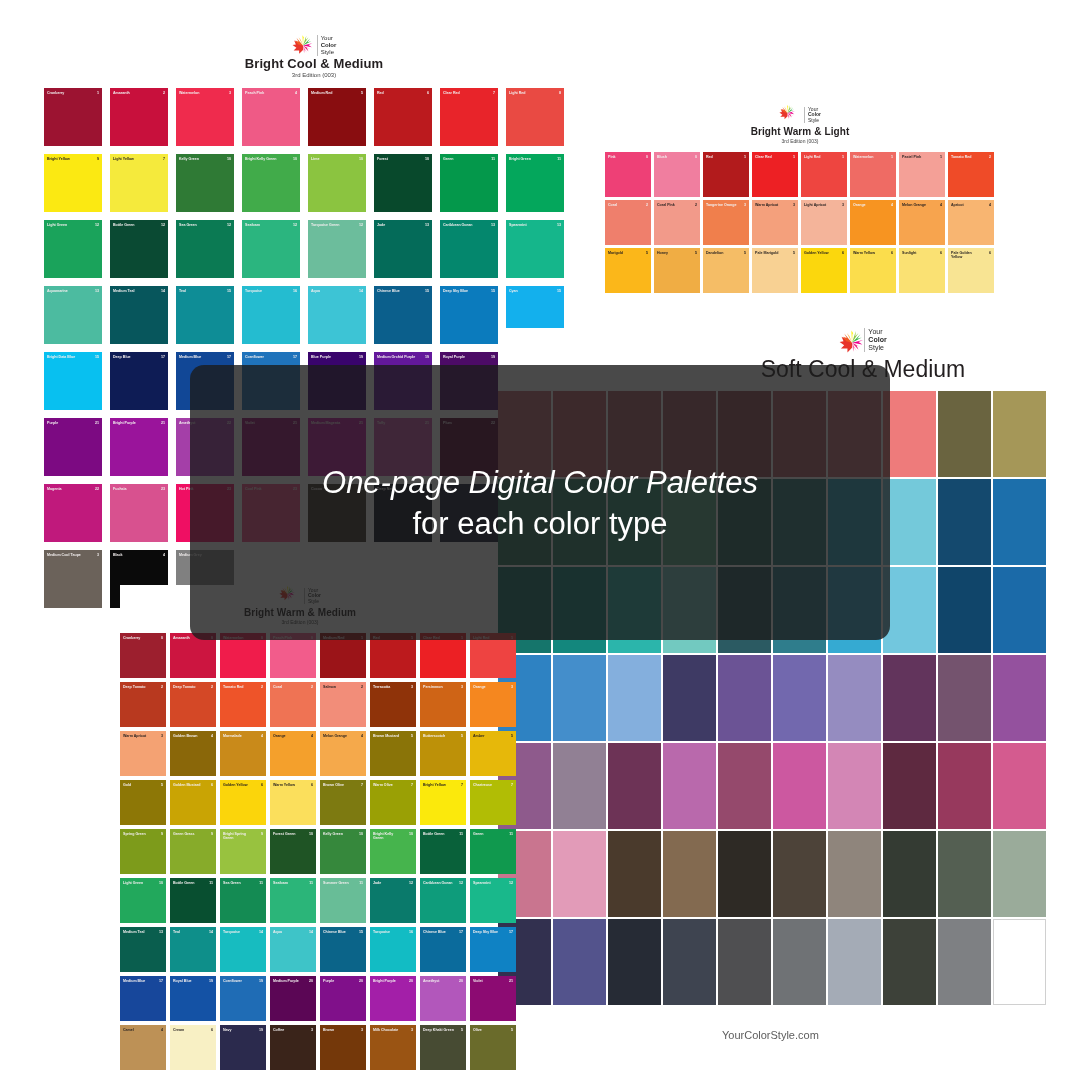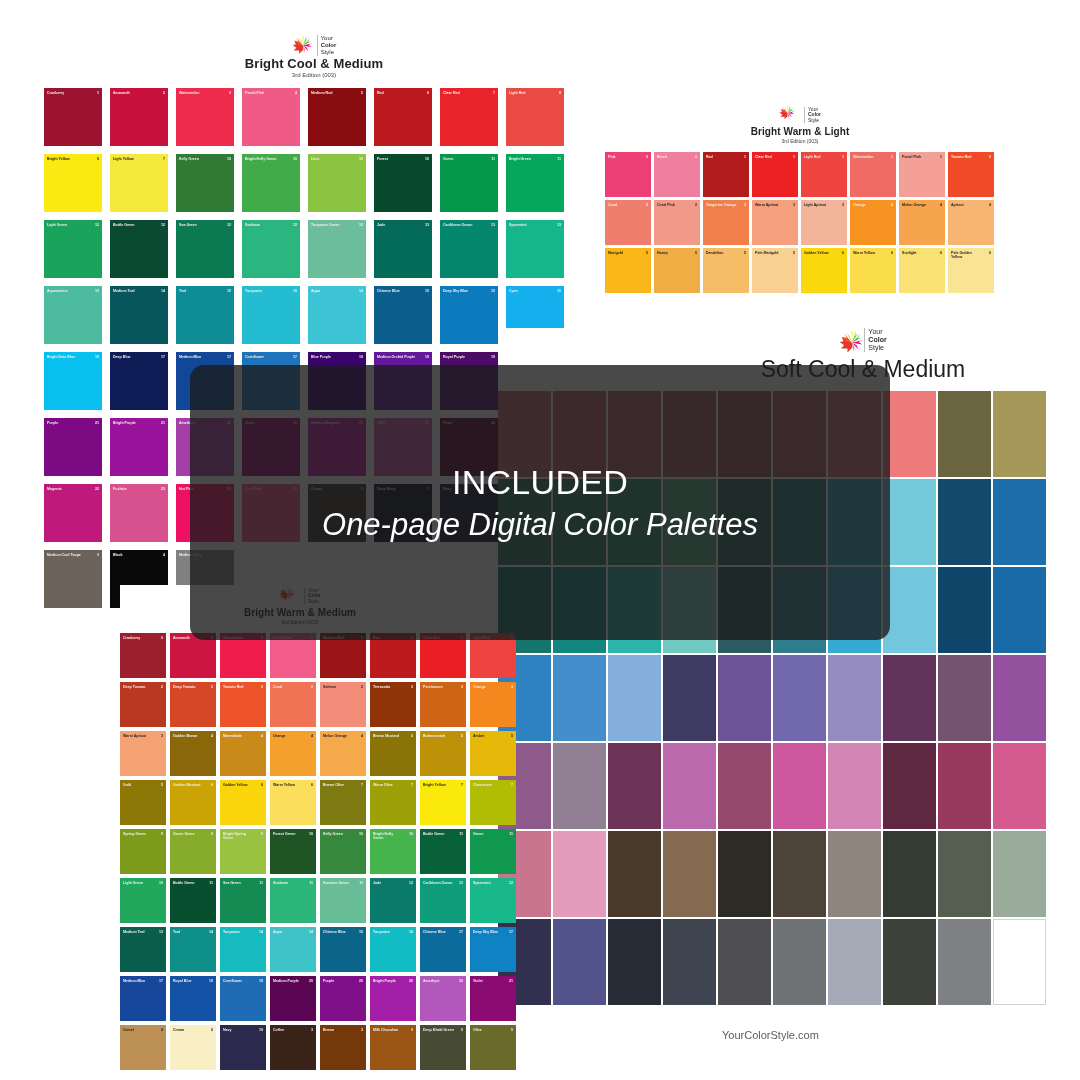--- a/index.html
+++ b/index.html
@@ -873,19 +873,19 @@
           <span class="no">5</span>
         </div>
         <div class="sw dk" style="background: rgb(106, 107, 43);">
           <span class="nm">Olive</span>
           <span class="no">5</span>
         </div>
       </div>
   </div>
 
   <div id="overlay">
-    <div class="l1">INCLUDED</div>
     <div class="l2">One-page Digital Color Palettes</div>
+    <div class="l3">for each color type</div>
   </div>
 
   <div class="footer" style="left:722px; top:1029px;">YourColorStyle.com</div>
 
 </div>
 
 </body></html>

